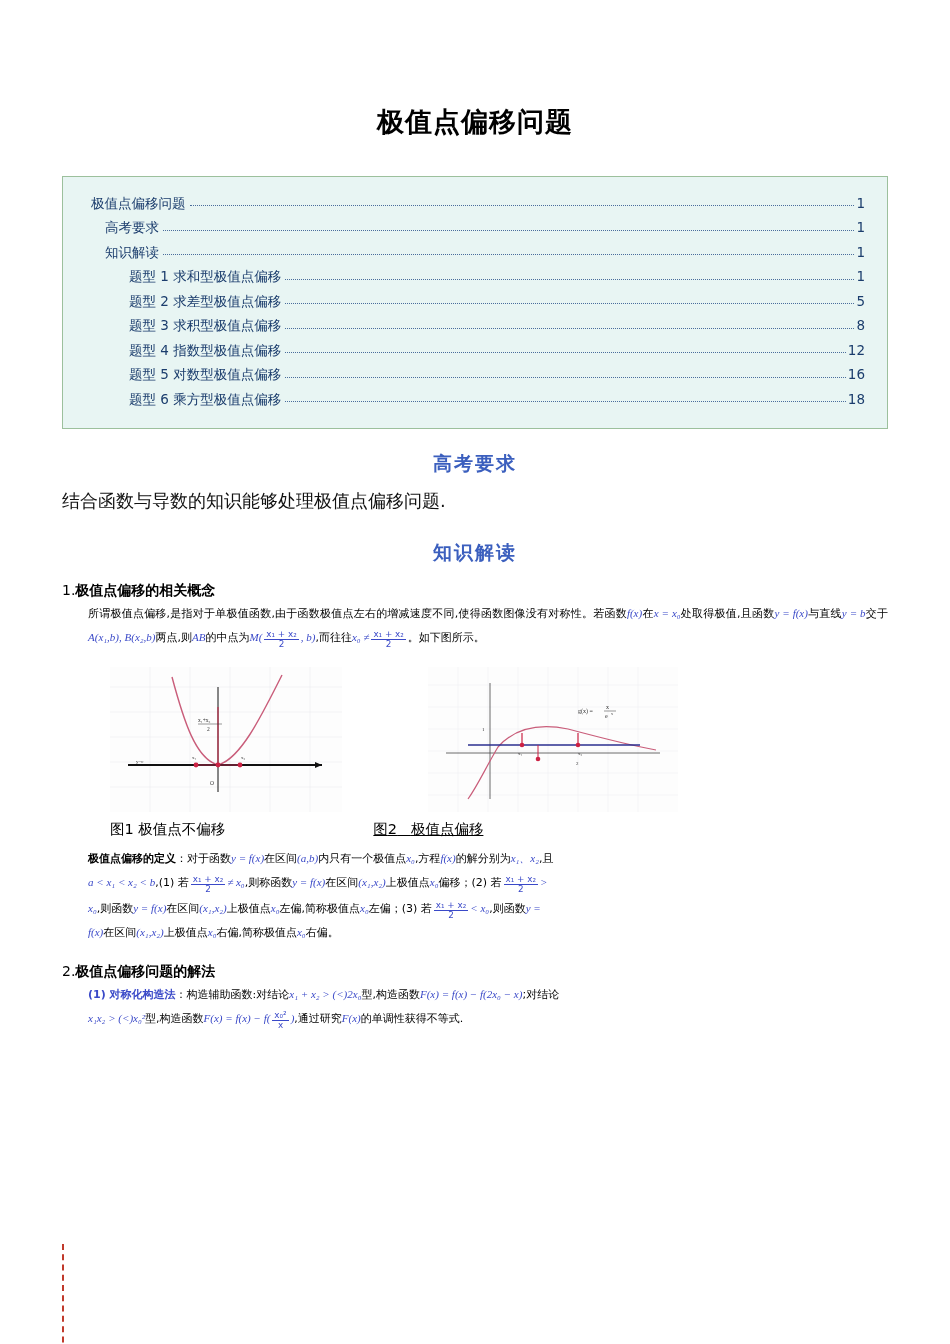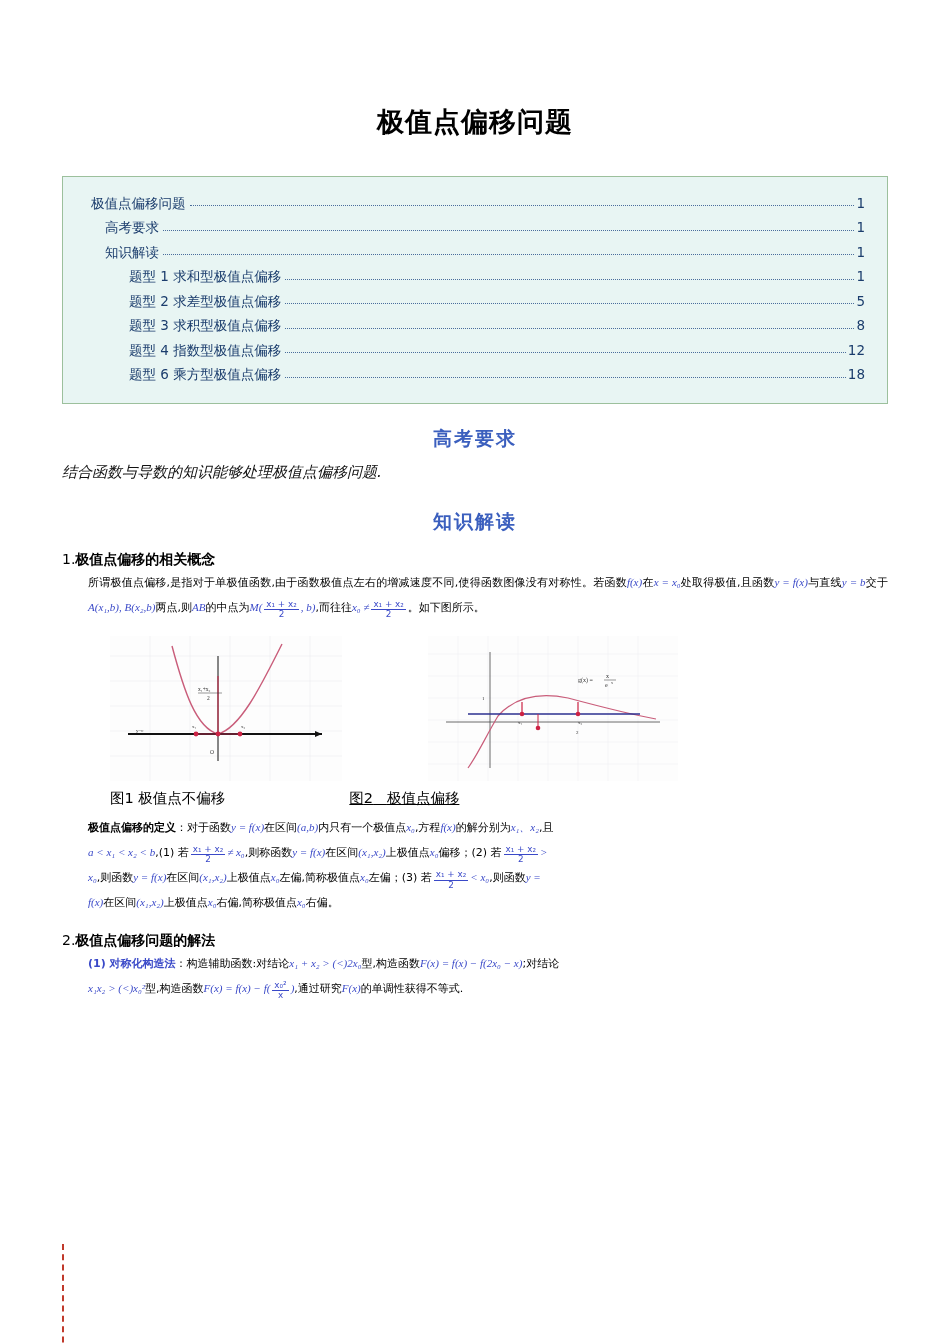--- a/index.html
+++ b/index.html
@@ -58,25 +58,24 @@
     color:#3b5fbe;
     font-family:"DejaVu Sans","Liberation Sans",sans-serif;
     font-weight:bold;
     font-size:19px;
     margin-top:22px;
     margin-bottom:6px;
     letter-spacing:2px;
   }
   .body-text{
     margin:0 62px;
-    font-size:15px;
+    font-size:18px;
     line-height:1.95;
     font-family:"DejaVu Sans","Liberation Sans",sans-serif;
     color:#111;
-    font-style:italic;
   }
   .num-head{
     margin:16px 62px 2px 62px;
     font-size:14px;
     font-family:"DejaVu Sans","Liberation Sans",sans-serif;
     font-weight:bold;
   }
   .num-head .idx{font-weight:normal;}
   .para{
     margin:0 62px 0 88px;
@@ -100,21 +99,21 @@
     padding-left:110px;
     gap:86px;
   }
   .fig-wrap{position:relative;}
   .fig1{width:232px;height:145px;background:#fdfdfd;position:relative;}
   .fig2{width:250px;height:145px;background:#fdfdfd;position:relative;}
   .fig-caps{
     margin:4px 0 0 0;
     padding-left:110px;
     display:flex;
-    gap:64px;
+    gap:88px;
     font-size:14.5px;
     font-family:"DejaVu Sans","Liberation Sans",sans-serif;
   }
   .fig-caps .c2{margin-left:60px;text-decoration:underline;}
   .footer-vline{
     position:absolute;
     left:62px;
     bottom:44px;
     height:160px;
     border-left:2px dashed #c0392b;
@@ -155,20 +154,25 @@
     </div>
     <div class="toc-row lvl2">
       <span class="t">题型 3  求积型极值点偏移</span>
       <span class="dots"></span>
       <span class="pg">8</span>
     </div>
     <div class="toc-row lvl2">
       <span class="t">题型 4  指数型极值点偏移</span>
       <span class="dots"></span>
       <span class="pg">12</span>
+    </div>
+    <div class="toc-row lvl2">
+      <span class="t">题型 5  对数型极值点偏移</span>
+      <span class="dots"></span>
+      <span class="pg">16</span>
     </div>
     <div class="toc-row lvl2">
       <span class="t">题型 6  乘方型极值点偏移</span>
       <span class="dots"></span>
       <span class="pg">18</span>
     </div>
   </div>
 
   <div class="sec-head">高考要求</div>
   <div class="body-text">结合函数与导数的知识能够处理极值点偏移问题.</div>

